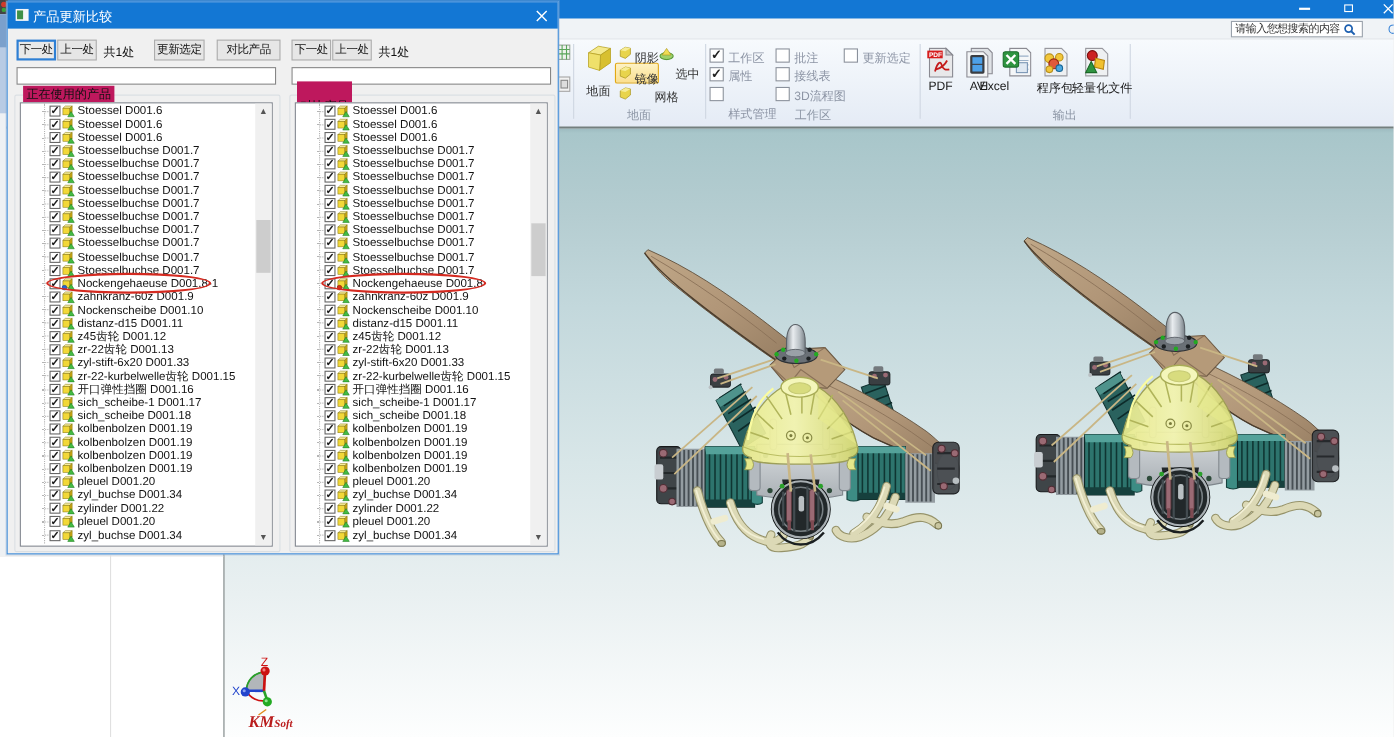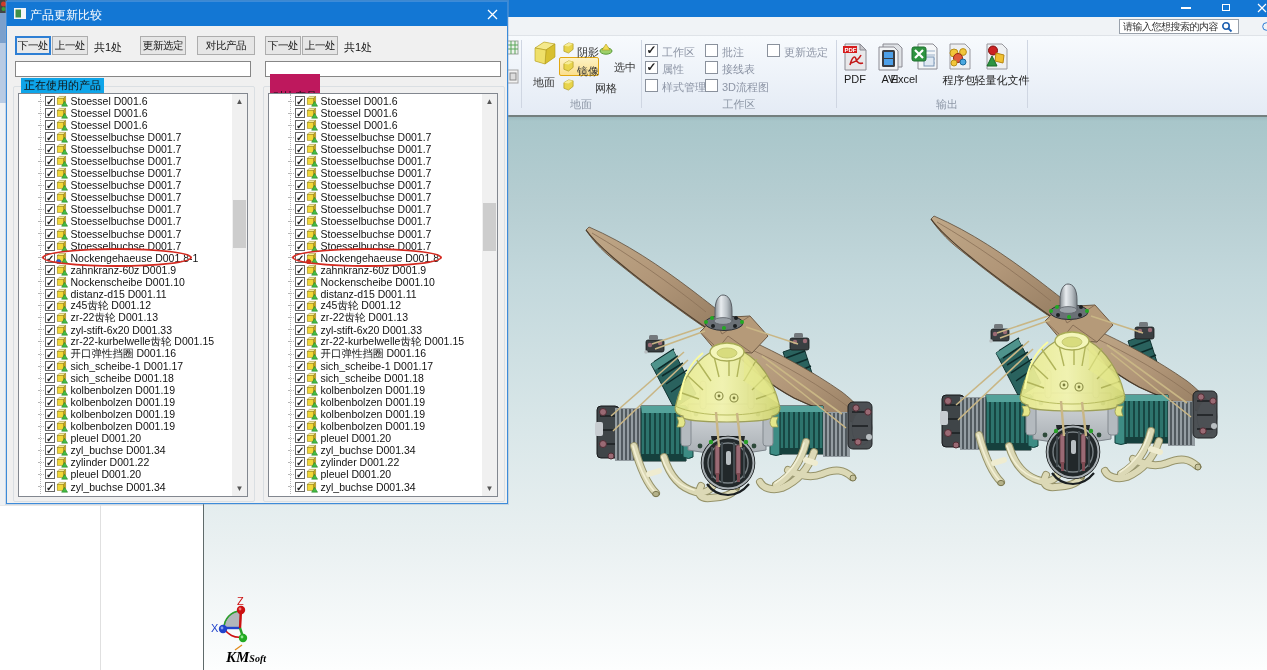--- a/index.html
+++ b/index.html
@@ -46,21 +46,21 @@
 .pi{width:12px;height:12px;margin-left:1px;flex:none}
 .tx{font-size:10.5px;color:#111;margin-left:2.5px;white-space:nowrap}
 .sbar{position:absolute;top:0;right:0;width:15px;height:402px;background:#f0f0f0}
 .sarr{position:absolute;left:0;width:15px;height:15px;color:#555;font-size:8px;text-align:center;line-height:15px}
 .sthumb{position:absolute;left:1px;width:13px;background:#cdcdcd}
 .redell{position:absolute;border:2px solid #d42a20;border-radius:50%;width:150px;height:19px}
 .bdot{fill:#2a62d8;stroke:#123a88;stroke-width:.5}
 .rdot{fill:#d43318;stroke:#7e1505;stroke-width:.5}
 
 
-#kmlogo{left:226px;top:649px;font-size:15px;font-style:italic;font-weight:bold;color:#000000;font-family:"Liberation Serif",serif}
+#kmlogo{left:226px;top:649px;font-size:15px;font-style:italic;font-weight:bold;color:#b91c1c;font-family:"Liberation Serif",serif}
 #kmlogo i{font-size:10px;font-weight:bold}
 </style></head>
 <body>
 
 <div class="abs" id="titlebar"></div>
 <div class="abs" id="tabstrip"></div>
 <div class="abs" id="ribbon"></div>
 <div class="abs" id="ribline"></div>
 
 <div class="wbtn" style="left:1181px;top:7px;width:10px;height:1.5px;background:#fff"></div>
@@ -83,21 +83,21 @@
 <path d="M1,5 h11 M1,9 h11 M5,1 v13 M9,1 v13" stroke="#59a559" stroke-width="1"></path>
 <rect x="1" y="30" width="11" height="13" fill="#f2f2f2" stroke="#a5a5a5"></rect>
 <rect x="4" y="33" width="6" height="7" fill="#ddd" stroke="#888"></rect>
 </svg>
 <div class="gsep" style="left:521px"></div>
 <div class="gsep" style="left:641px"></div>
 <div class="gsep" style="left:836px"></div>
 <div class="gsep" style="left:1027px"></div>
 <div class="glabel" style="left:541px">地面</div>
 <div class="glabel" style="left:699px">工作区</div>
-<div class="glabel" style="left:907px">输出</div>
+<div class="glabel" style="left:928px">输出</div>
 
 <svg class="abs" style="left:531px;top:40px" width="28" height="26" viewBox="0 0 28 26">
 <path d="M4,8 L13,2 L24,4 L24,17 L14,24 L4,21 Z" fill="#e8d44c"></path>
 <path d="M4,8 L13,2 L24,4 L15,10 Z" fill="#f4e98c" stroke="#b09a20" stroke-width=".6"></path>
 <path d="M15,10 L24,4 L24,17 L14,24 Z" fill="#d8c030" stroke="#b09a20" stroke-width=".6"></path>
 <path d="M4,8 L15,10 L14,24 L4,21 Z" fill="#efe06a" stroke="#b09a20" stroke-width=".6"></path>
 </svg>
 <div class="biglab" style="left:533px;top:75px">地面</div>
 
 <div class="abs" id="mirrorbtn"></div>
@@ -121,21 +121,21 @@
 <path d="M2,4 L7,1 L12,2 L12,8 L7,12 L2,10 Z" fill="#e8d44c" stroke="#a8941c" stroke-width=".7"></path>
 <path d="M2,4 L7,1 L12,2 L7,5 Z" fill="#f6ec96"></path>
 </svg>
 <div class="biglab" style="left:595px;top:81px">网格</div>
 
 <div class="ck" style="left:645px;top:44px">✓</div>
 <div class="cklab" style="left:662px;top:45px">工作区</div>
 <div class="ck" style="left:645px;top:61px">✓</div>
 <div class="cklab" style="left:662px;top:62px">属性</div>
 <div class="ck" style="left:645px;top:79px"></div>
-<div class="cklab" style="left:662px;top:80px">样式管理</div>
+<div class="cklab" style="left:662px;top:96px">样式管理</div>
 <div class="ck" style="left:705px;top:44px"></div>
 <div class="cklab" style="left:722px;top:45px">批注</div>
 <div class="ck" style="left:705px;top:61px"></div>
 <div class="cklab" style="left:722px;top:62px">接线表</div>
 <div class="ck" style="left:705px;top:79px"></div>
 <div class="cklab" style="left:722px;top:80px">3D流程图</div>
 <div class="ck" style="left:767px;top:44px"></div>
 <div class="cklab" style="left:784px;top:45px">更新选定</div>
 
 <svg class="abs" style="left:842px;top:43px" width="26" height="28" viewBox="0 0 26 28">
@@ -419,21 +419,21 @@
  <div class="lbl" style="left:87px;top:38px">共1处</div>
  <div class="btn" style="left:133px;top:34px;width:46px">更新选定</div>
  <div class="btn" style="left:190px;top:34px;width:58px">对比产品</div>
  <div class="btn" style="left:258px;top:34px;width:36px">下一处</div>
  <div class="btn" style="left:295px;top:34px;width:36px">上一处</div>
  <div class="lbl" style="left:337px;top:38px">共1处</div>
  <div class="field" style="left:8px;width:236px"></div>
  <div class="field" style="left:258px;width:236px"></div>
  <div class="gbox" style="left:6px"></div>
  <div class="gbox" style="left:256px"></div>
- <div class="lbl" style="left:14px;top:76px;background:#0ea5e9;padding:0 3px">正在使用的产品</div>
+ <div class="lbl" style="left:14px;top:76px;background:#be185d;padding:0 3px">正在使用的产品</div>
  <div class="lbl" style="left:263px;top:72px;background:#be185d;padding:15px 3px">对比产品</div>
 
  <div class="list" style="left:11px">
    <div class="treeline"></div>
    <div class="rowsbox">
 <div class="row">
           <span class="tb"></span>
           <span class="cb">✓</span>
           <svg class="pi" viewBox="0 0 12 12">
             <use href="#pic"></use>

